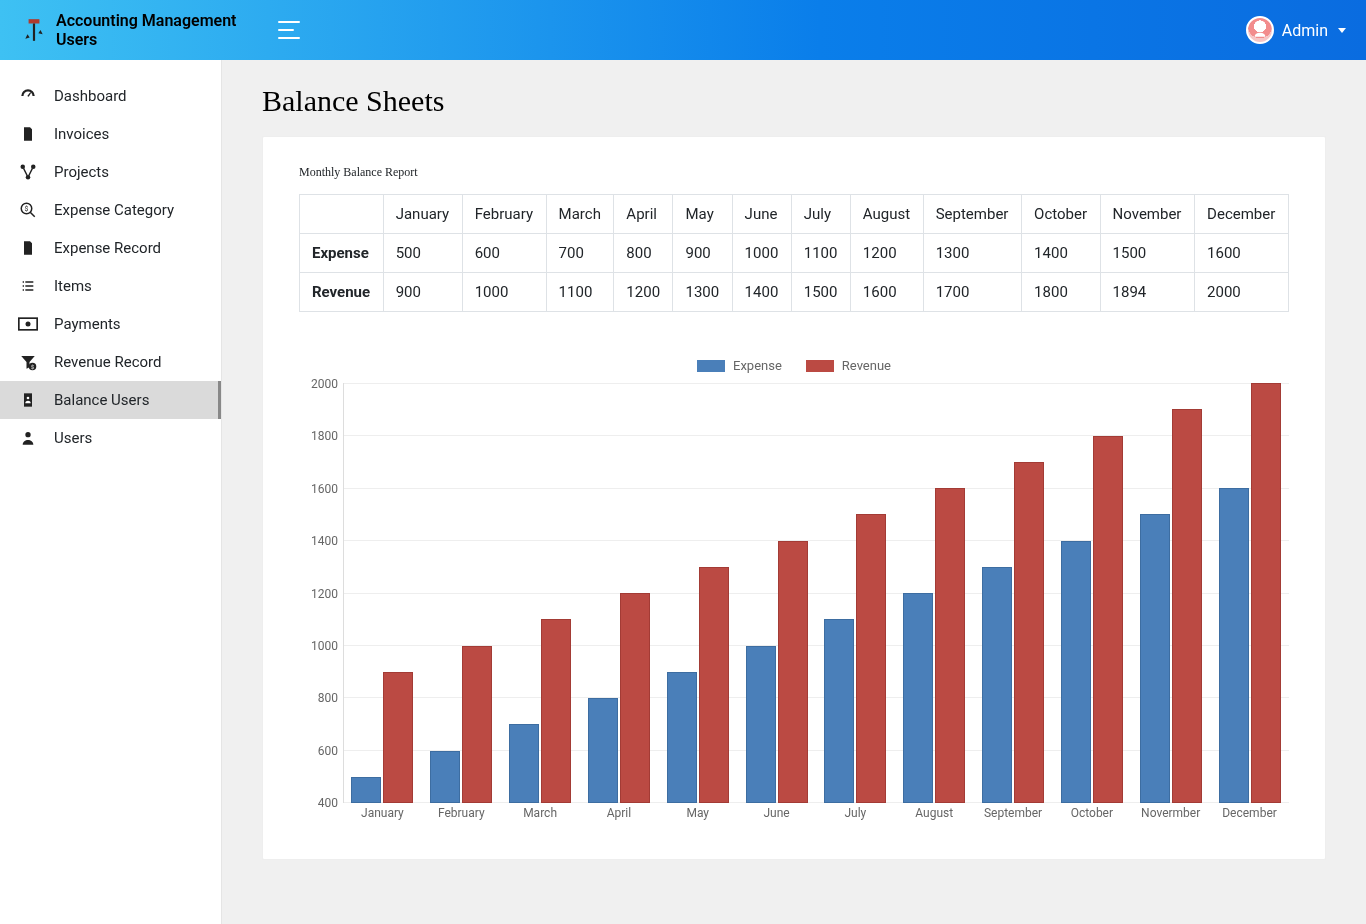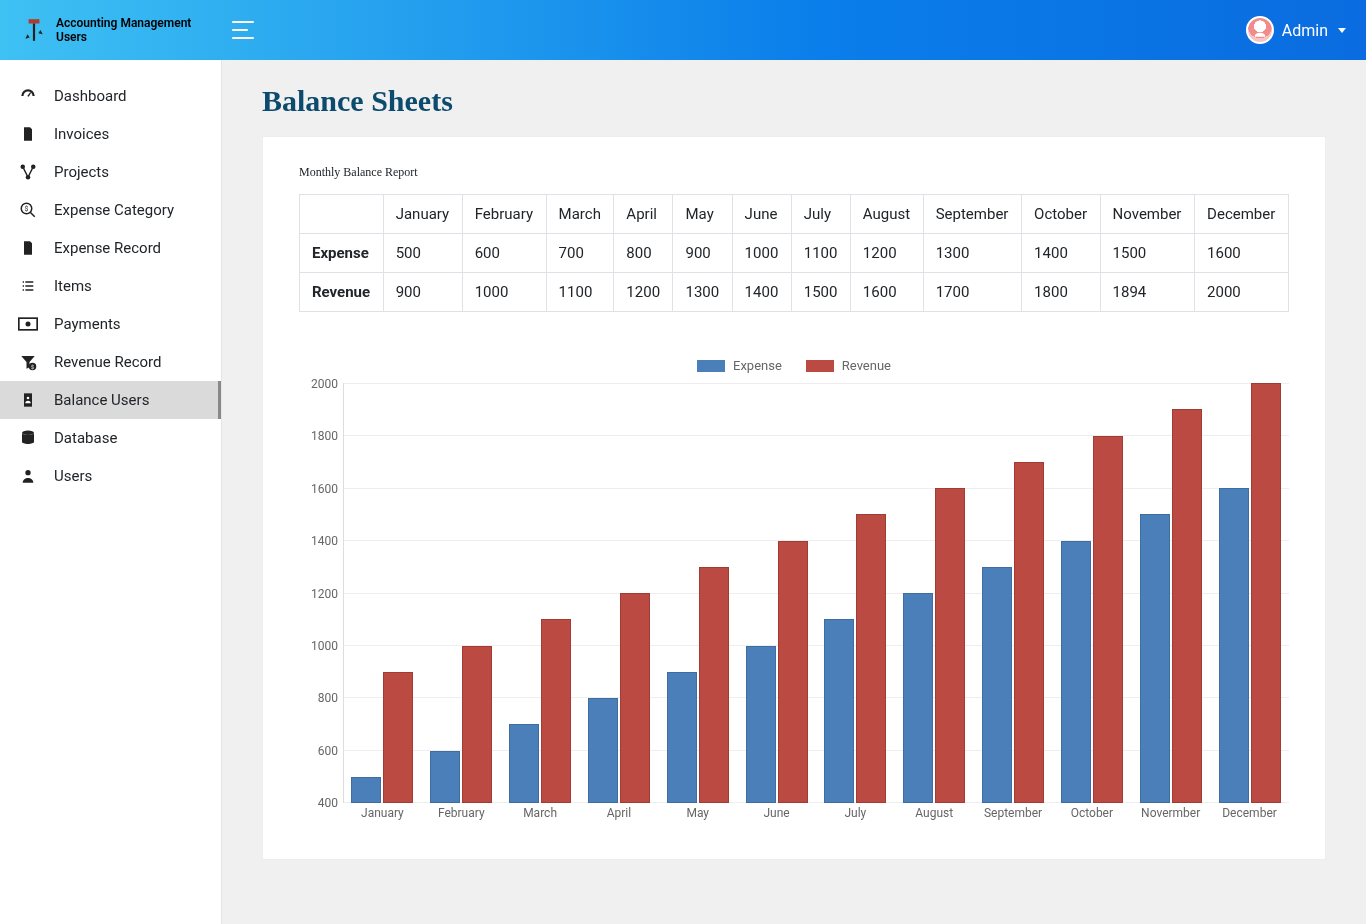--- a/index.html
+++ b/index.html
@@ -1,30 +1,30 @@
 <!DOCTYPE html>
 <html><head>
 <meta charset="utf-8">
 <style>
 * { box-sizing: border-box; margin: 0; padding: 0; }
 body { font-family: -apple-system, BlinkMacSystemFont, "Segoe UI", Roboto, sans-serif; background: #f0f0f0; color: #212529; width: 1366px; height: 924px; overflow: hidden; }
 .topbar { height: 60px; background: linear-gradient(90deg, #3ec1f3 0%, #0a7eea 60%, #0a6ce0 100%); display: flex; align-items: center; padding: 0 20px; color: #fff; justify-content: space-between; }
 .topbar-left { display: flex; align-items: center; gap: 40px; }
-.brand { display: flex; align-items: center; gap: 8px; color: #000; font-size: 12px; line-height: 1.2; font-weight: 600; }
+.brand { display: flex; align-items: center; gap: 8px; color: #000; font-size: 16px; line-height: 1.2; font-weight: 600; }
 .brand-logo { width: 28px; height: 28px; display: flex; align-items: center; justify-content: center; }
 .hamburger { cursor: pointer; }
 .topbar-right { display: flex; align-items: center; gap: 8px; cursor: pointer; }
 .avatar { width: 28px; height: 28px; border-radius: 50%; background: radial-gradient(circle at 50% 35%, #fff 0 30%, #f28c8c 31% 60%, #f6c6c6 61% 100%); border: 2px solid #fff; display:flex; align-items:center; justify-content:center; }
 .layout { display: flex; height: calc(924px - 60px); }
 .sidebar { width: 222px; background: #fff; border-right: 1px solid #e5e5e5; padding-top: 17px; }
 .sidebar-item { display: flex; align-items: center; gap: 16px; padding: 10px 18px; font-size: 15px; color: #212529; cursor: pointer; }
 .sidebar-item.active { background: #dadada; border-right: 3px solid #888; }
 .sidebar-item .icon { width: 20px; display: flex; justify-content: center; color: #222; }
 .main { flex: 1; padding: 24px 40px; overflow: auto; background: #f0f0f0; }
-.page-title { font-family: Georgia, "Times New Roman", serif; font-weight: 700; font-size: 30px; color: #0c4a6e; margin-bottom: 18px; }
+.page-title { font-family: Georgia, "Times New Roman", serif; font-weight: 400; font-size: 30px; color: #000000; margin-bottom: 18px; }
 .card { background: #fff; border: 1px solid #eee; padding: 28px 36px 36px 36px; border-radius: 2px; }
 .report-title { font-family: Georgia, "Times New Roman", serif; font-weight: 400; font-size: 12px; margin-bottom: 14px; }
 table { border-collapse: collapse; width: 100%; font-size: 15px; }
 table th, table td { border: 1px solid #dee2e6; padding: 10px 12px; text-align: left; }
 table th { font-weight: 400; }
 table td.row-label { font-weight: 700; }
 .chart-wrap { margin-top: 46px; }
 .legend { display:flex; justify-content:center; gap:24px; font-size:13px; color:#666; margin-bottom:10px; }
 .legend-item { display:flex; align-items:center; gap:8px; cursor:pointer; }
 .swatch { width: 28px; height: 12px; display:inline-block; }
@@ -154,29 +154,20 @@
       </div>
       <div class="sidebar-item active">
         <span class="icon">
           <svg width="16" height="18" viewBox="0 0 24 24">
             <path fill="currentColor" d="M6 2h12v20H6z"></path>
             <circle cx="12" cy="9" r="2" fill="#fff"></circle>
             <path fill="#fff" d="M8 16c0-2 2-3 4-3s4 1 4 3v1H8z"></path>
           </svg>
         </span>
         <span>Balance Users</span>
-      </div>
-      <div class="sidebar-item">
-        <span class="icon">
-          <svg width="18" height="18" viewBox="0 0 24 24">
-            <ellipse cx="12" cy="5" rx="8" ry="3" fill="currentColor"></ellipse>
-            <path fill="currentColor" d="M4 5v6c0 1.7 3.6 3 8 3s8-1.3 8-3V5c0 1.7-3.6 3-8 3S4 6.7 4 5zm0 6v6c0 1.7 3.6 3 8 3s8-1.3 8-3v-6c0 1.7-3.6 3-8 3s-8-1.3-8-3z"></path>
-          </svg>
-        </span>
-        <span>Database</span>
       </div>
       <div class="sidebar-item">
         <span class="icon">
           <svg width="16" height="18" viewBox="0 0 24 24">
             <circle cx="12" cy="7" r="4" fill="currentColor"></circle>
             <path fill="currentColor" d="M4 22c0-4 4-7 8-7s8 3 8 7z"></path>
           </svg>
         </span>
         <span>Users</span>
       </div>

